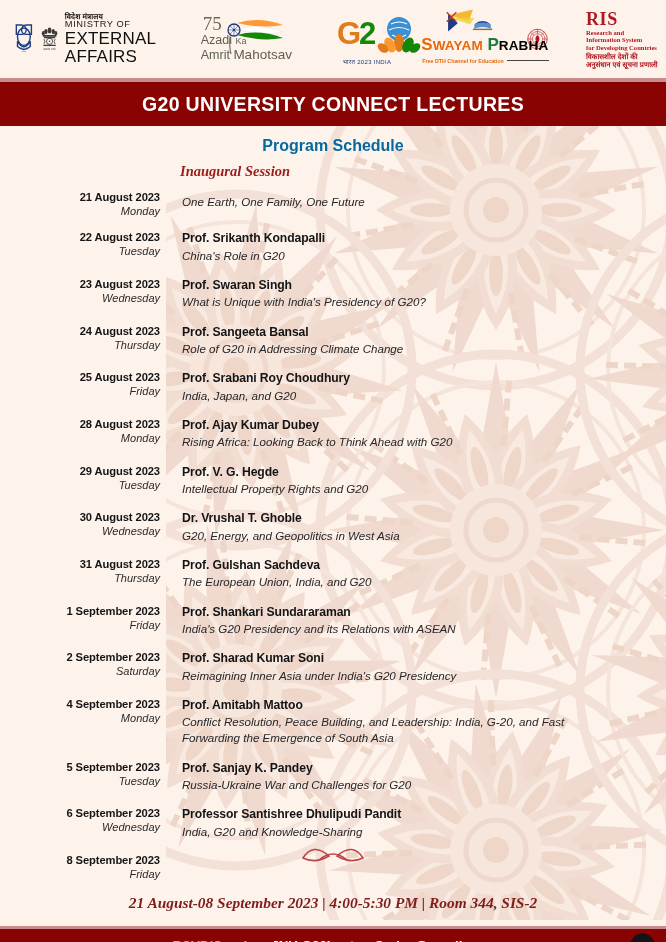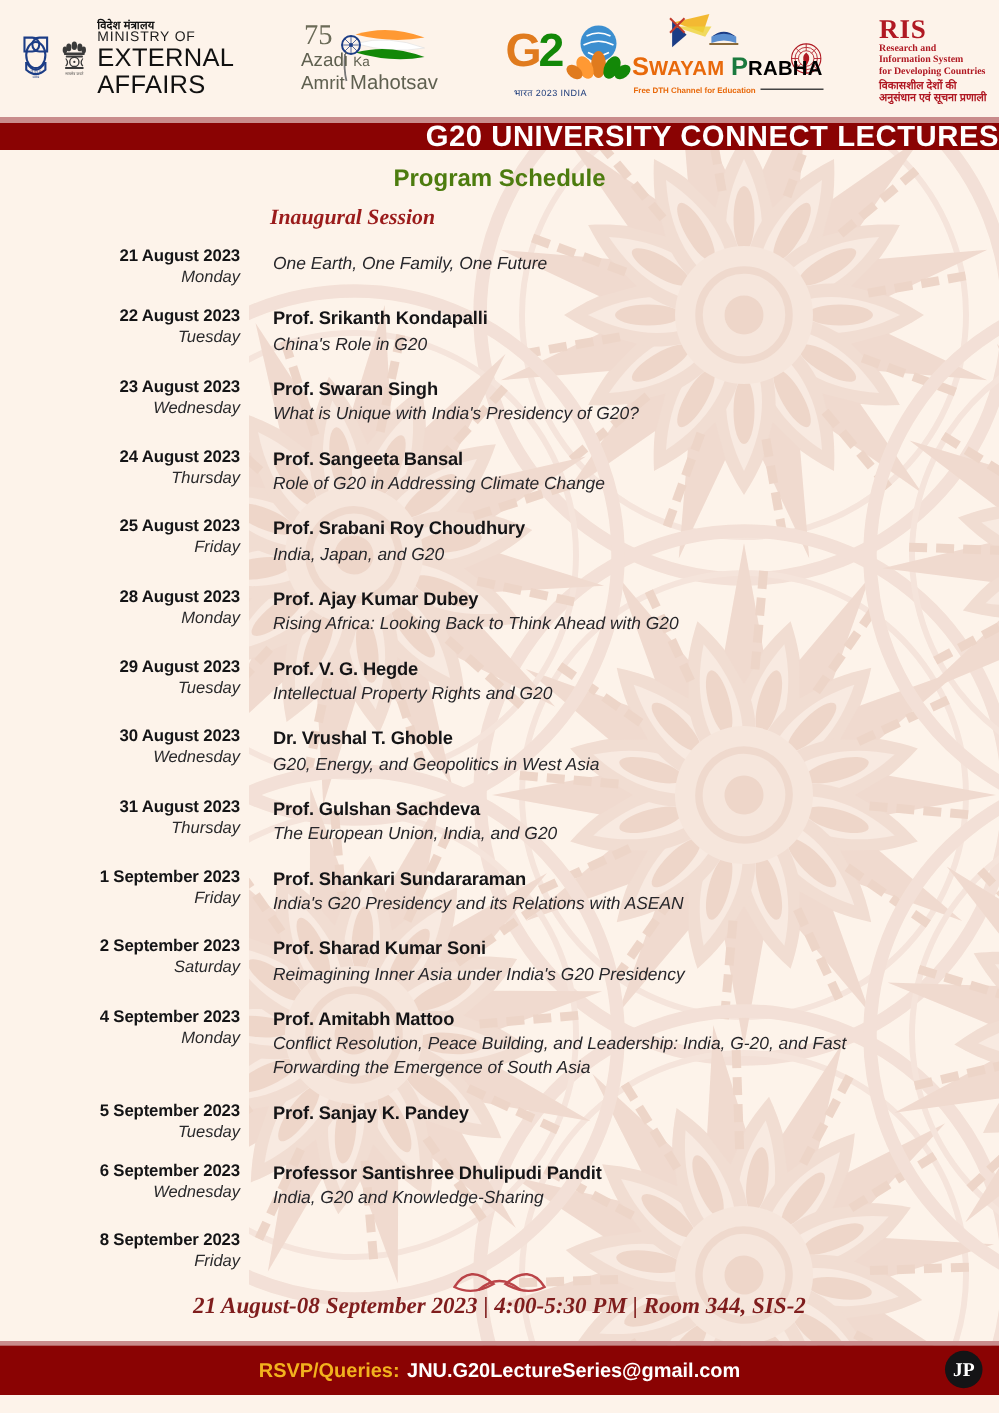--- a/index.html
+++ b/index.html
@@ -82,34 +82,34 @@
   .ris-t { font-size:18px; font-weight:700; color:#B01923;
            font-family:"Liberation Serif",serif; letter-spacing:.6px;}
   .ris-s1 { font-size:6.6px; color:#B01923; font-weight:700;
             font-family:"Liberation Serif",serif;}
   .ris-s2 { font-size:7.2px; color:#B01923; font-weight:700; margin-top:2px;}
 
   
   .banner-top { height:4px; background:#C98C8C; position:relative; z-index:2;}
   .banner {
     position:relative; z-index:2;
-    height:18px; background:#8A0303;
-    display:flex; align-items:center; justify-content:flex-end;
+    height:44px; background:#8A0303;
+    display:flex; align-items:center; justify-content:center;
   }
   .banner h1 {
     color:#fff; font-size:19.5px; font-weight:700;
     letter-spacing:.35px;
     font-family:"Liberation Sans", sans-serif;
   }
 
   
   .prog-title {
     position:relative; z-index:2;
     text-align:center;
-    font-size:16px; font-weight:700; color:#4d7c0f;
+    font-size:16px; font-weight:700; color:#0369a1;
     margin-top:11px;
   }
   .inaugural {
     position:relative; z-index:2;
     font-family:"Liberation Serif", serif;
     font-style:italic; font-weight:700;
     color:#9A1B1B; font-size:14.5px;
     margin:8px 0 0 180px;
   }
 
@@ -512,20 +512,21 @@
         <div class="topic">Conflict Resolution, Peace Building, and Leadership: India, G-20, and Fast Forwarding the Emergence of South Asia</div>
       </div>
     </div>
     <div class="row">
       <div class="date-col">
         <div class="date-d">5 September 2023</div>
         <div class="date-w">Tuesday</div>
       </div>
       <div class="info-col">
         <div class="speaker">Prof. Sanjay K. Pandey</div>
+        <div class="topic">Russia-Ukraine War and Challenges for G20</div>
       </div>
     </div>
     <div class="row">
       <div class="date-col">
         <div class="date-d">6 September 2023</div>
         <div class="date-w">Wednesday</div>
       </div>
       <div class="info-col">
         <div class="speaker">Professor Santishree Dhulipudi Pandit</div>
         <div class="topic">India, G20 and Knowledge-Sharing</div>

